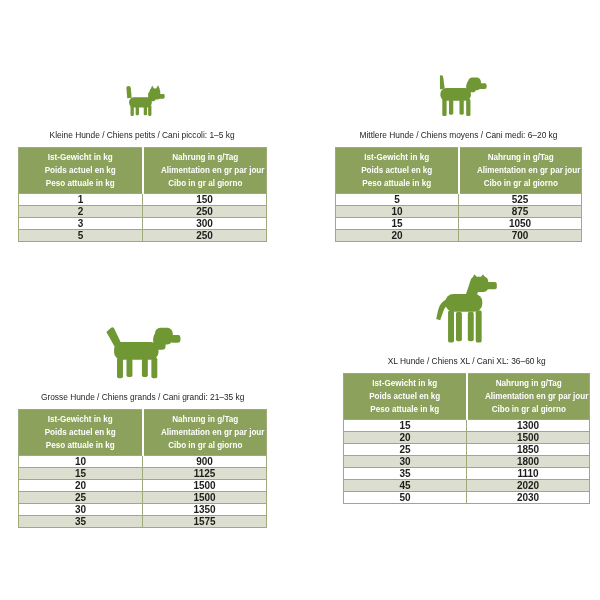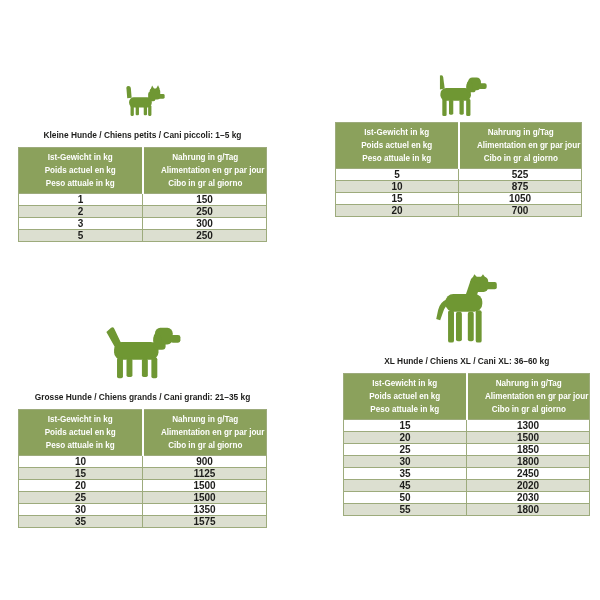--- a/index.html
+++ b/index.html
@@ -11,21 +11,21 @@
   #q1{left:18px;top:78px;width:249px}
   #q2{left:335px;top:73px;width:247px}
   #q3{left:18px;top:318px;width:249px}
   #q4{left:343px;top:268px;width:247px}
   .dog-area{display:flex;justify-content:center;align-items:flex-end}
   #q1 .dog-area{height:44px}
   #q2 .dog-area{height:49px}
   #q3 .dog-area{height:65px}
   #q4 .dog-area{height:80px}
   .title{height:25px;display:flex;align-items:center;justify-content:center;
-    font-weight:bold;font-size:9.5px;color:#1d1d1b;white-space:nowrap}
+    font-weight:normal;font-size:9.5px;color:#1d1d1b;white-space:nowrap}
   #q3 .title{height:26px}
   .title>span{display:inline-block;transform:scaleX(.88);transform-origin:50% 50%}
   table{width:100%;border-collapse:collapse;border:1px solid #9dab7c;table-layout:fixed}
   th{background:#8ba15c;padding:3px 12px;width:50%;vertical-align:middle}
   th+th{border-left:2px solid #ffffff}
   .hline{font-size:9px;line-height:13px;font-weight:bold;color:#ffffff;
     white-space:nowrap;transform:scaleX(.9);transform-origin:50% 50%;text-align:center}
   td{height:11px;font-size:10px;line-height:11px;font-weight:bold;color:#1d1d1b;
     text-align:center;border:1px solid #9dab7c;padding:0;background:#ffffff}
   tbody tr:nth-child(even) td{background:#dcdfd0}
@@ -101,20 +101,23 @@
         <rect x="84" y="7" width="27" height="27" rx="9"></rect>
         <ellipse cx="87" cy="27" rx="7" ry="12"></ellipse>
         <rect x="106" y="19" width="17" height="12" rx="4"></rect>
         <rect x="30" y="52" width="9" height="36" rx="3"></rect>
         <rect x="44" y="54" width="9" height="31" rx="3"></rect>
         <rect x="66" y="54" width="9" height="31" rx="3"></rect>
         <rect x="80" y="52" width="9" height="36" rx="3"></rect>
       </g>
     </svg>
   </div>
+  <div class="title">
+      <span>Mittlere Hunde / Chiens moyens / Cani medi: 6–20 kg</span>
+    </div>
   <table>
     <thead>
       <tr>
         <th>
           <div class="hline">Ist-Gewicht in kg</div>
           <div class="hline">Poids actuel en kg</div>
           <div class="hline">Peso attuale in kg</div>
         </th>
         <th>
           <div class="hline">Nahrung in g/Tag</div>
@@ -256,29 +259,25 @@
       <tr>
         <td>25</td>
         <td>1850</td>
       </tr>
       <tr>
         <td>30</td>
         <td>1800</td>
       </tr>
       <tr>
         <td>35</td>
-        <td>2450</td>
+        <td>1110</td>
       </tr>
       <tr>
         <td>45</td>
         <td>2020</td>
       </tr>
       <tr>
         <td>50</td>
         <td>2030</td>
       </tr>
-      <tr>
-        <td>55</td>
-        <td>1800</td>
-      </tr>
     </tbody>
   </table>
 </section>
 
 </body></html>

